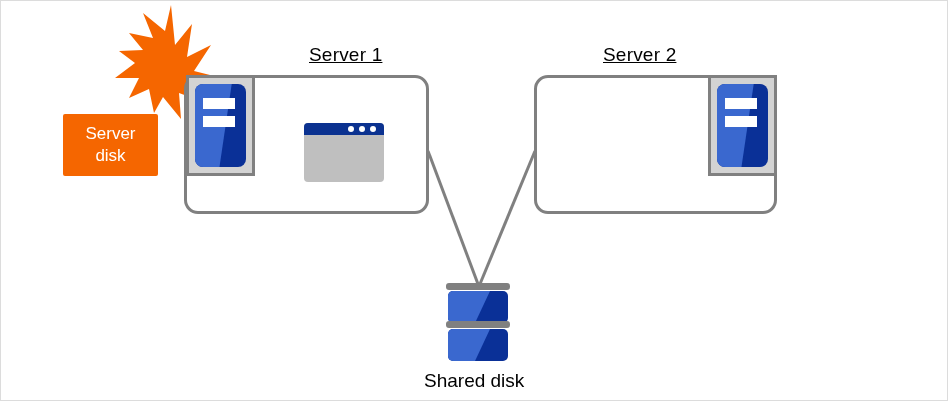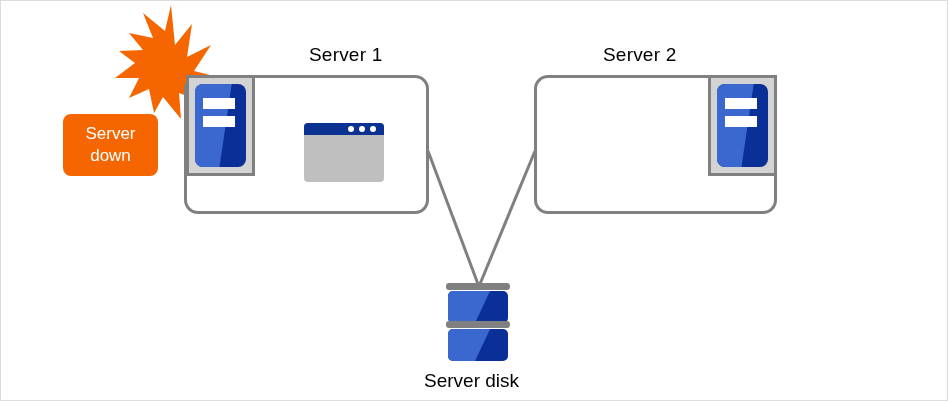--- a/index.html
+++ b/index.html
@@ -29,20 +29,21 @@
   #server1-box { left: 183px; top: 74px;  width: 245px; height: 139px; }
   #server2-box { left: 533px; top: 74px;  width: 243px; height: 139px; }
 
   
   .server-caption {
     position: absolute;
     font-size: 19px;
     color: #000000;
     white-space: nowrap;
     letter-spacing: .2px;
+    text-decoration: underline;
   }
   #server1-caption { left: 308px; top: 43px; }
   #server2-caption { left: 602px; top: 43px; }
 
   
   .server-icon {
     position: absolute;
     background: #d3d3d3;
     border: 3px solid #808080;
     box-sizing: border-box;
@@ -112,21 +113,21 @@
     color: #000000;
     white-space: nowrap;
   }
 
   
   #server-down-badge {
     position: absolute;
     left: 62px; top: 113px;
     width: 95px; height: 62px;
     background: #f56600;
-    border-radius: 8px;
+    border-radius: 2px;
     color: #ffffff;
     font-size: 17px;
     line-height: 22px;
     display: flex;
     flex-direction: column;
     align-items: center;
     justify-content: center;
     text-align: center;
   }
 
@@ -187,21 +188,21 @@
 
   <svg id="burst" viewBox="0 0 105 118" xmlns="http://www.w3.org/2000/svg">
     <polygon fill="#f56600" points="
       58,4 62,44 79,23 74,56 98,44 81,70 105,76 76,84 96,103 66,92 68,118
       50,96 41,112 36,88 16,97 26,77 2,77 22,62 6,50 30,49 16,32 40,37 30,12 52,30
     "></polygon>
   </svg>
 
   <div id="server-down-badge">
     <span>Server</span>
-    <span>down</span>
+    <span>disk</span>
   </div>
 
   <div id="server1-caption" class="server-caption">Server 1</div>
 
   <div id="server1-box" class="server-box"></div>
 
   <div id="server1-icon" class="server-icon">
     <div class="server-icon-body">
       <div class="server-bar b1"></div>
       <div class="server-bar b2"></div>
@@ -228,15 +229,15 @@
     </div>
   </div>
 
   <div id="shared-disk">
     <div class="disk-sep s1"></div>
     <div class="disk-block k1"></div>
     <div class="disk-sep s2"></div>
     <div class="disk-block k2"></div>
   </div>
 
-  <div id="shared-disk-label">Server disk</div>
+  <div id="shared-disk-label">Shared disk</div>
 
 </div>
 
 </body></html>

